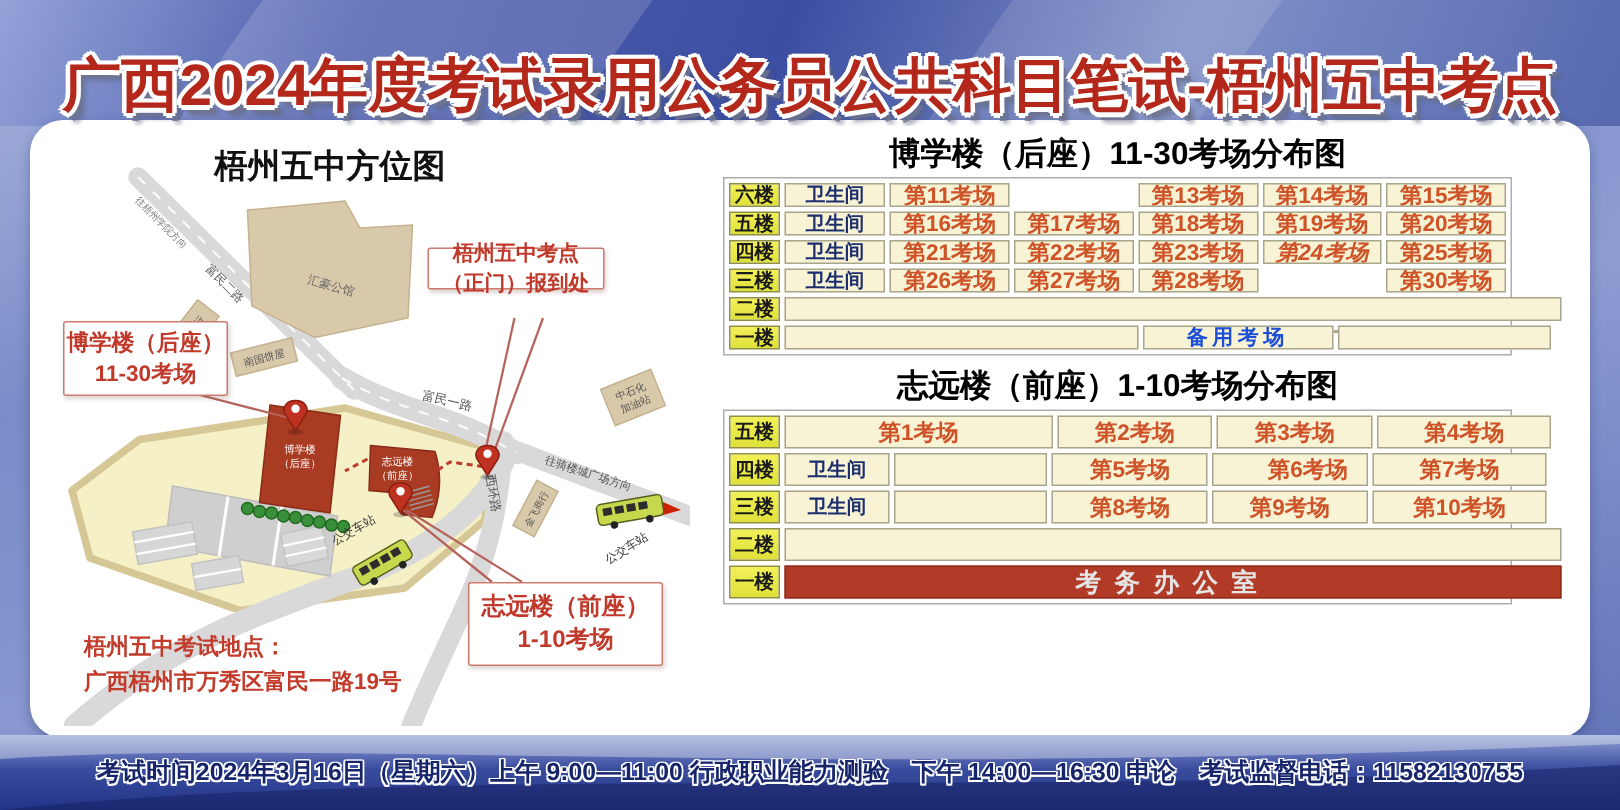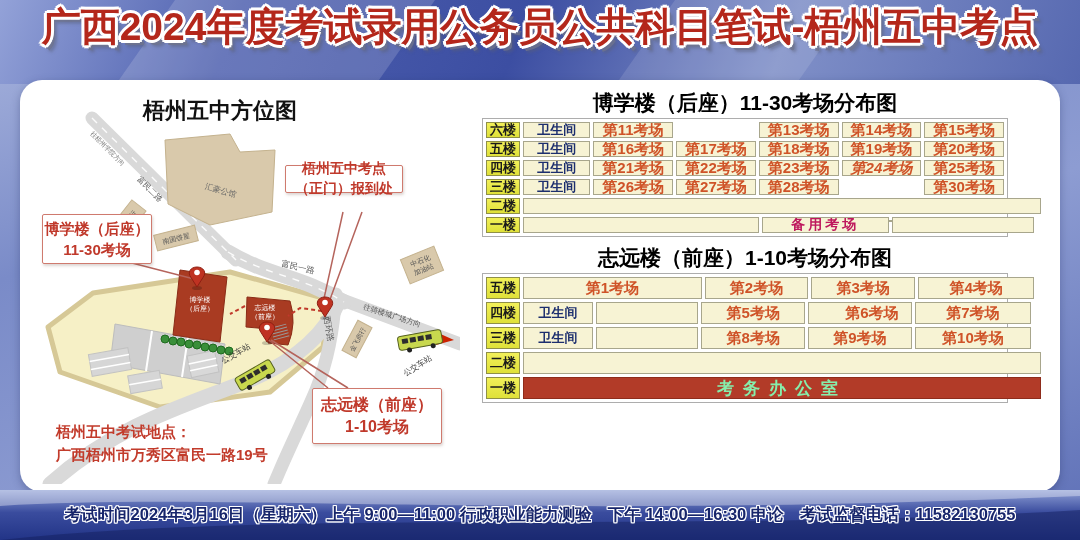--- a/index.html
+++ b/index.html
@@ -3,21 +3,21 @@
 <meta charset="utf-8">
 <style>
   html,body{margin:0;padding:0;background:#9aa7d4;}
   *{box-sizing:border-box;}
   .stage{position:relative;width:1080px;height:540px;overflow:hidden;
          font-family:"Liberation Sans","DejaVu Sans",sans-serif;
          background:linear-gradient(160deg,#aab6de 0%,#7a8bc8 30%,#8d9cd2 60%,#5d6fb6 100%);}
   
   .banner{position:absolute;left:0;top:0;width:1080px;height:84px;
           background:linear-gradient(112deg,#93a2d8 0%,#4d5fae 22%,#3c4ea2 48%,#8090c8 72%,#5668b0 100%);
-          display:flex;align-items:flex-start;justify-content:center;overflow:hidden;}
+          display:flex;align-items:flex-end;justify-content:center;overflow:hidden;}
   .banner:before{content:"";position:absolute;left:140px;top:-20px;width:260px;height:140px;
           background:rgba(255,255,255,.16);transform:skewX(-35deg);}
   .banner:after{content:"";position:absolute;left:640px;top:-20px;width:180px;height:140px;
           background:rgba(255,255,255,.12);transform:skewX(-35deg);}
   .banner-title{position:relative;z-index:2;font-size:39px;font-weight:900;color:#b4271b;letter-spacing:0;
           text-shadow:-2px -2px 0 #fff,2px -2px 0 #fff,-2px 2px 0 #fff,2px 2px 0 #fff,
                       0 -3px 0 #fff,0 3px 0 #fff,-3px 0 0 #fff,3px 0 0 #fff,
                       4px 5px 0 rgba(110,115,140,.8),6px 7px 3px rgba(90,95,120,.5);}
   
   .panel{position:absolute;left:20px;top:80px;width:1040px;height:412px;border-radius:22px;
@@ -40,22 +40,22 @@
   .tbl{background:#fff;border:1px solid #adadad;padding:3px;margin-bottom:6px;}
   .trow{display:flex;gap:3px;margin-bottom:3px;}
   .trow:last-child{margin-bottom:0;}
   .sec0 .trow{height:16px;}
   .sec1 .trow{height:22px;}
   .cell{background:#f7f3d4;border:1px solid #a8a68c;display:flex;align-items:center;justify-content:center;overflow:hidden;}
   .floor{flex:0 0 34px;background:linear-gradient(180deg,#f2f059,#dfe139);border:1px solid #8f9048;
          font-weight:bold;font-size:13px;color:#1a1a1a;}
   .wc{color:#1c2e6e;font-weight:bold;font-size:13px;}
   .room{color:#cf5328;font-weight:bold;font-size:15px;}
-  .reserve{color:#be185d;font-weight:bold;font-size:14px;letter-spacing:3px;}
-  .office{background:#b23b28;border-color:#8e2c1c;color:#86efac;font-weight:bold;font-size:17px;letter-spacing:9px;}
+  .reserve{color:#1d4ed8;font-weight:bold;font-size:14px;letter-spacing:3px;}
+  .office{background:#b23b28;border-color:#8e2c1c;color:#e5e5e5;font-weight:bold;font-size:17px;letter-spacing:9px;}
   .empty{}
   
   .footer{position:absolute;left:0;bottom:0;width:1080px;height:50px;
           background:linear-gradient(180deg,#8fa0d6 0%,#3a4c9e 45%,#223487 100%);overflow:hidden;}
   .footer svg{position:absolute;left:0;top:0;}
   .footer-text{position:absolute;left:0;top:0;width:100%;height:100%;display:flex;align-items:center;
           justify-content:center;gap:16px;font-size:16.5px;font-weight:bold;color:#17256b;
           text-shadow:-1px -1px 0 #fff,1px -1px 0 #fff,-1px 1px 0 #fff,1px 1px 0 #fff,
                       0 -1px 0 #fff,0 1px 0 #fff,-1px 0 0 #fff,1px 0 0 #fff;}
   .svgtxt{font-family:"Liberation Sans","DejaVu Sans",sans-serif;}

